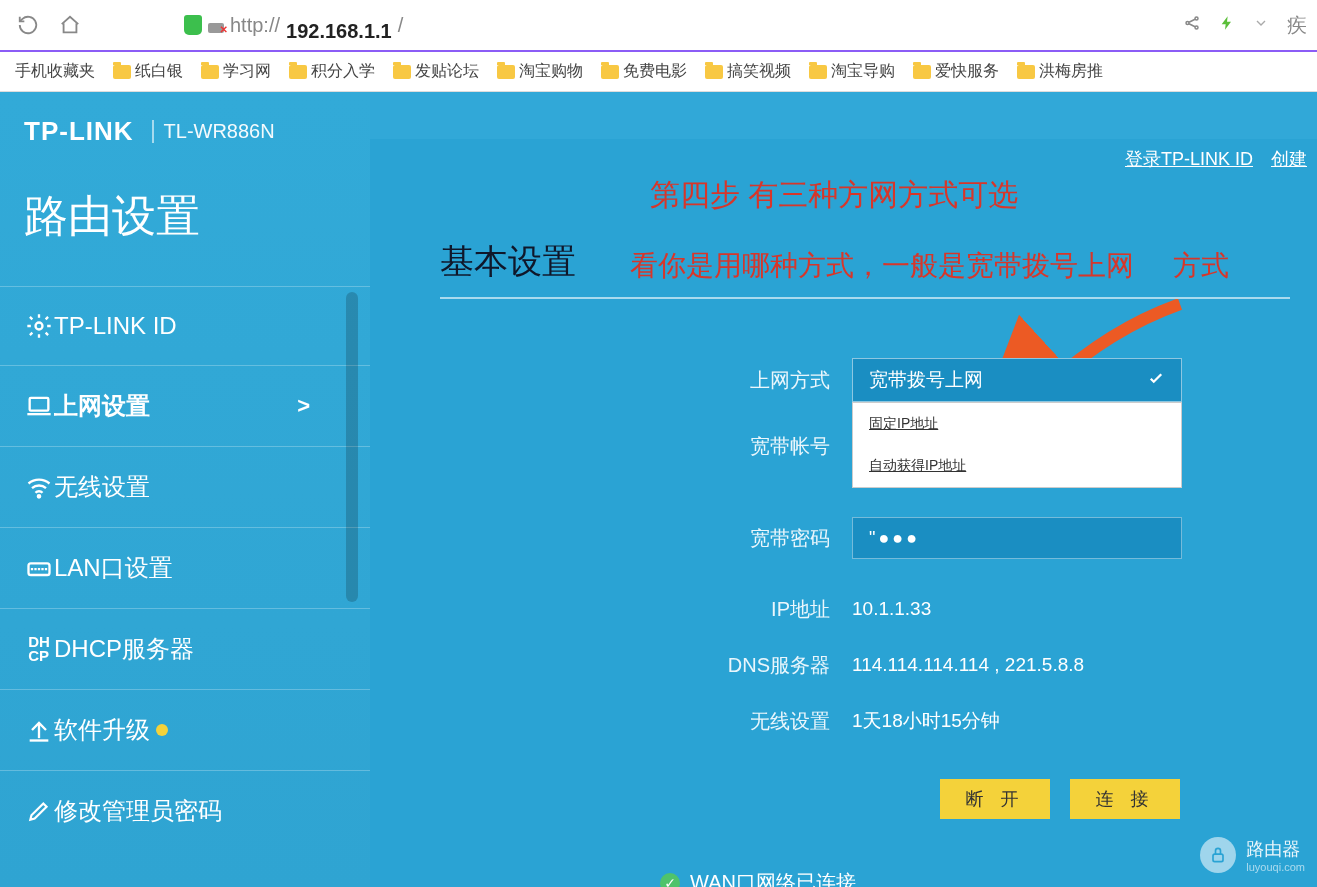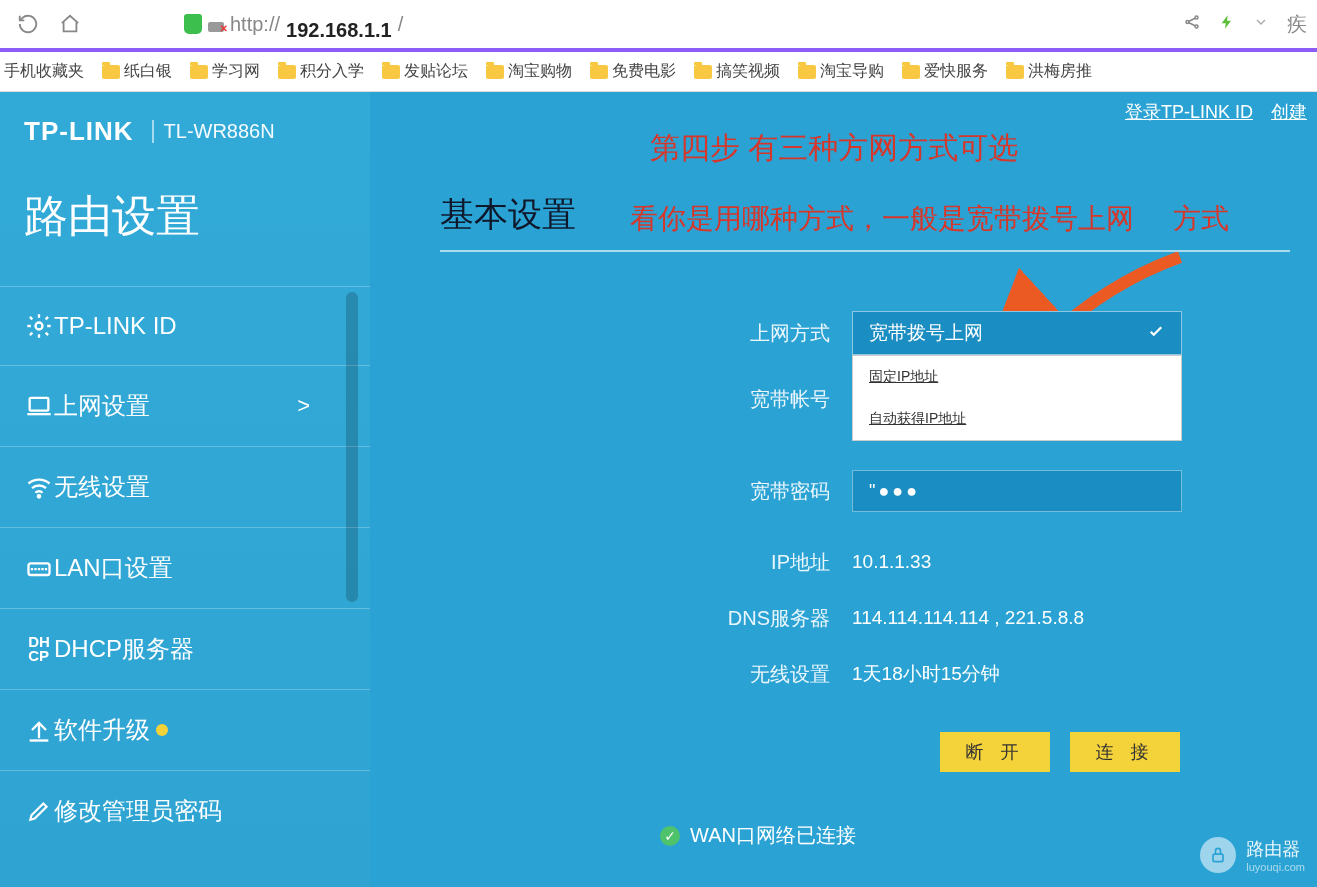--- a/index.html
+++ b/index.html
@@ -9,21 +9,21 @@
     height: 887px;
     overflow: hidden;
     background: #f5f5f5;
     position: relative;
   }
 
   
   .browser-top {
     height: 52px;
     background: #ffffff;
-    border-bottom: 4px solid #8b5cf6;
+    border-bottom: 2px solid #8b5cf6;
     display: flex;
     align-items: center;
     padding: 0 10px;
     gap: 6px;
     position: relative;
   }
   .nav-btn {
     width: 36px; height: 36px;
     display: flex; align-items: center; justify-content: center;
     color: #888;
@@ -49,21 +49,21 @@
     color: #999;
   }
 
   
   .bookmarks-bar {
     height: 40px;
     background: #ffffff;
     display: flex;
     align-items: center;
     gap: 18px;
-    padding: 0 4px;
+    padding: 0 15px;
     font-size: 16px;
     color: #444;
     border-bottom: 1px solid #ddd;
   }
   .bookmark-item {
     display: flex; align-items: center; gap: 4px;
     cursor: pointer;
     white-space: nowrap;
   }
   .folder-icon {
@@ -126,21 +126,21 @@
     display: flex;
     align-items: center;
     font-size: 24px;
     color: #fff;
     padding: 24px 24px;
     border-top: 1px solid rgba(255,255,255,0.25);
     cursor: pointer;
     position: relative;
   }
   .nav-item.active {
-    font-weight: 400;
+    font-weight: 700;
   }
   .nav-item .chev {
     position: absolute;
     right: 60px;
     font-size: 22px;
   }
   .nav-icon {
     width: 30px; height: 30px;
     display: flex; align-items: center; justify-content: center;
   }
@@ -159,20 +159,21 @@
     background: rgba(0,0,0,0.18);
     border-radius: 6px;
   }
 
   .content {
     flex: 1;
     background: #2aa3d4;
     color: #fff;
     padding: 30px 8px 0 70px;
     position: relative;
+    margin-top: 47px;
   }
 
   .annot-step {
     color: #d7362a;
     font-size: 30px;
     position: absolute;
     top: 36px;
     left: 280px;
   }
   .annot-sub {

